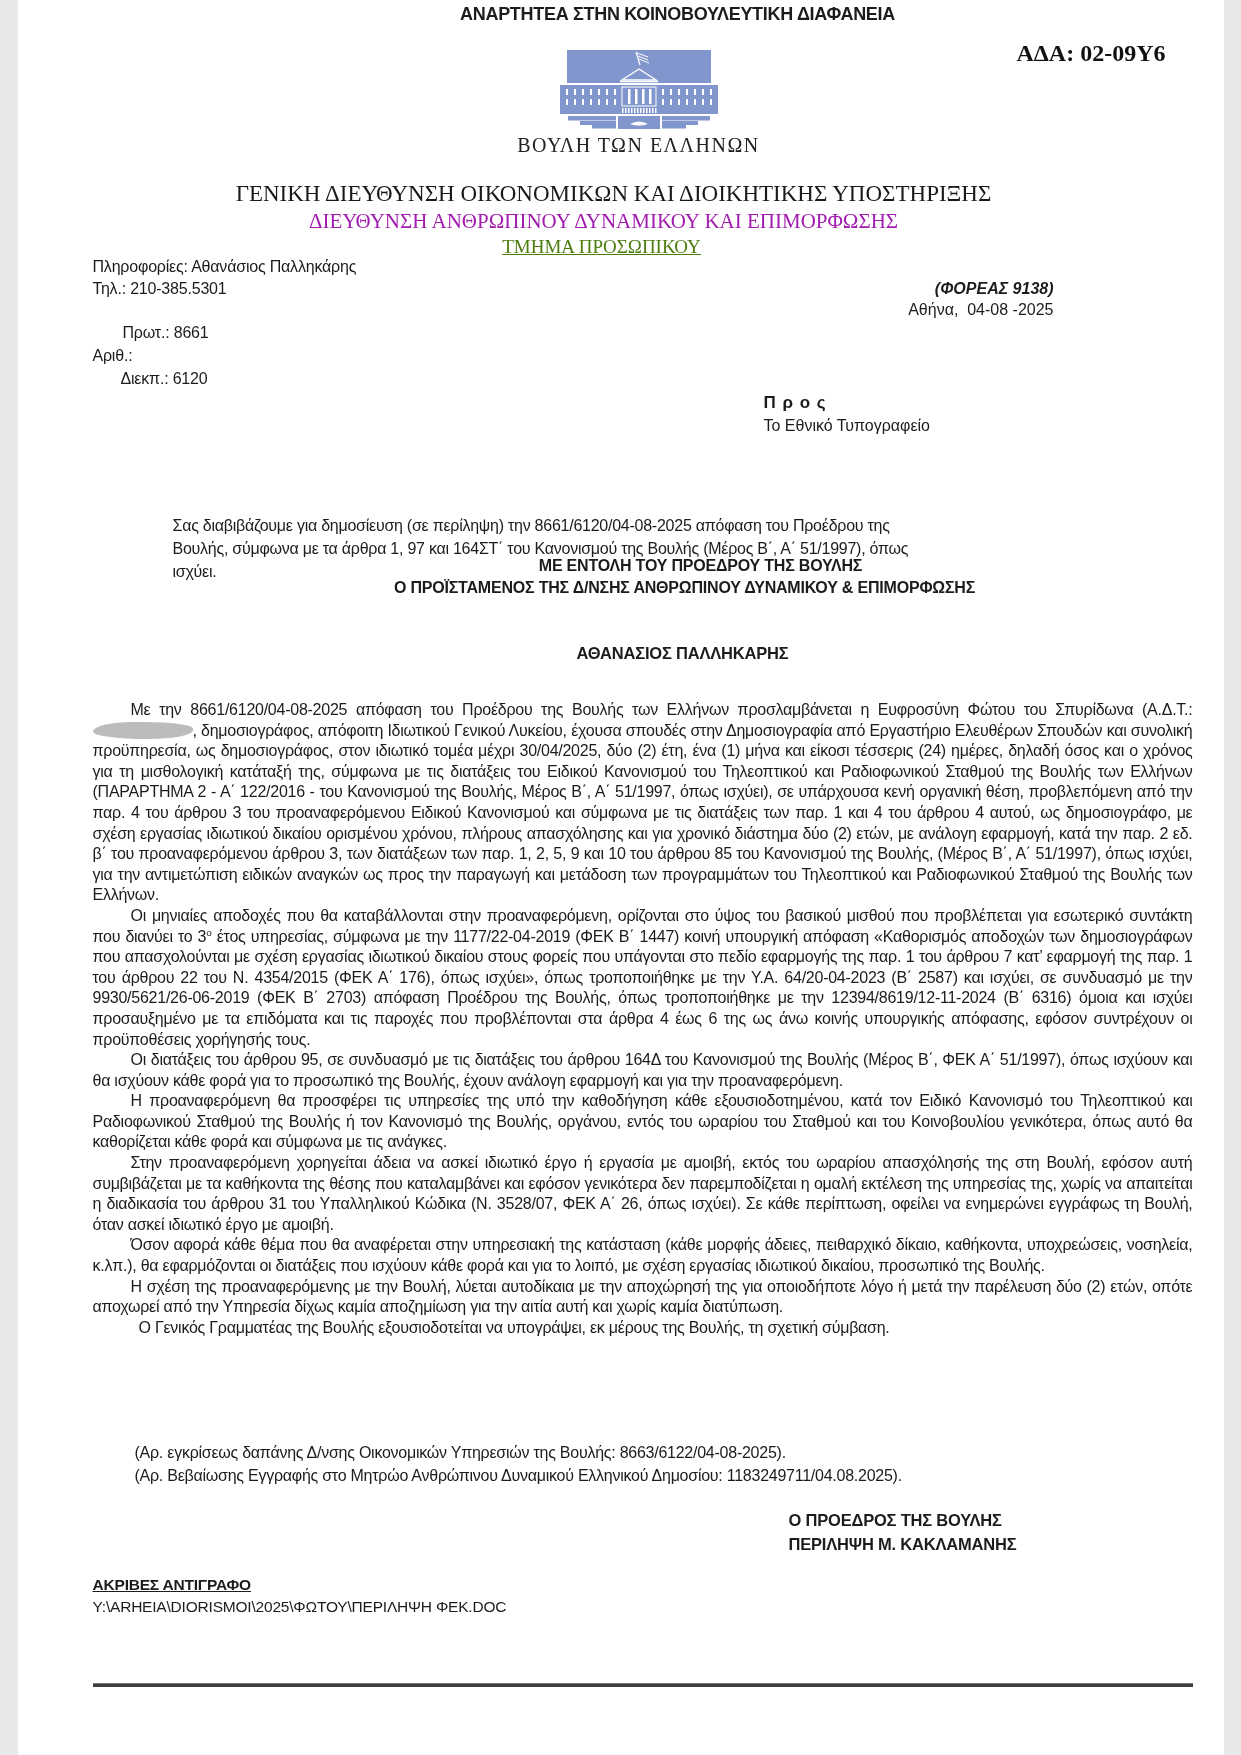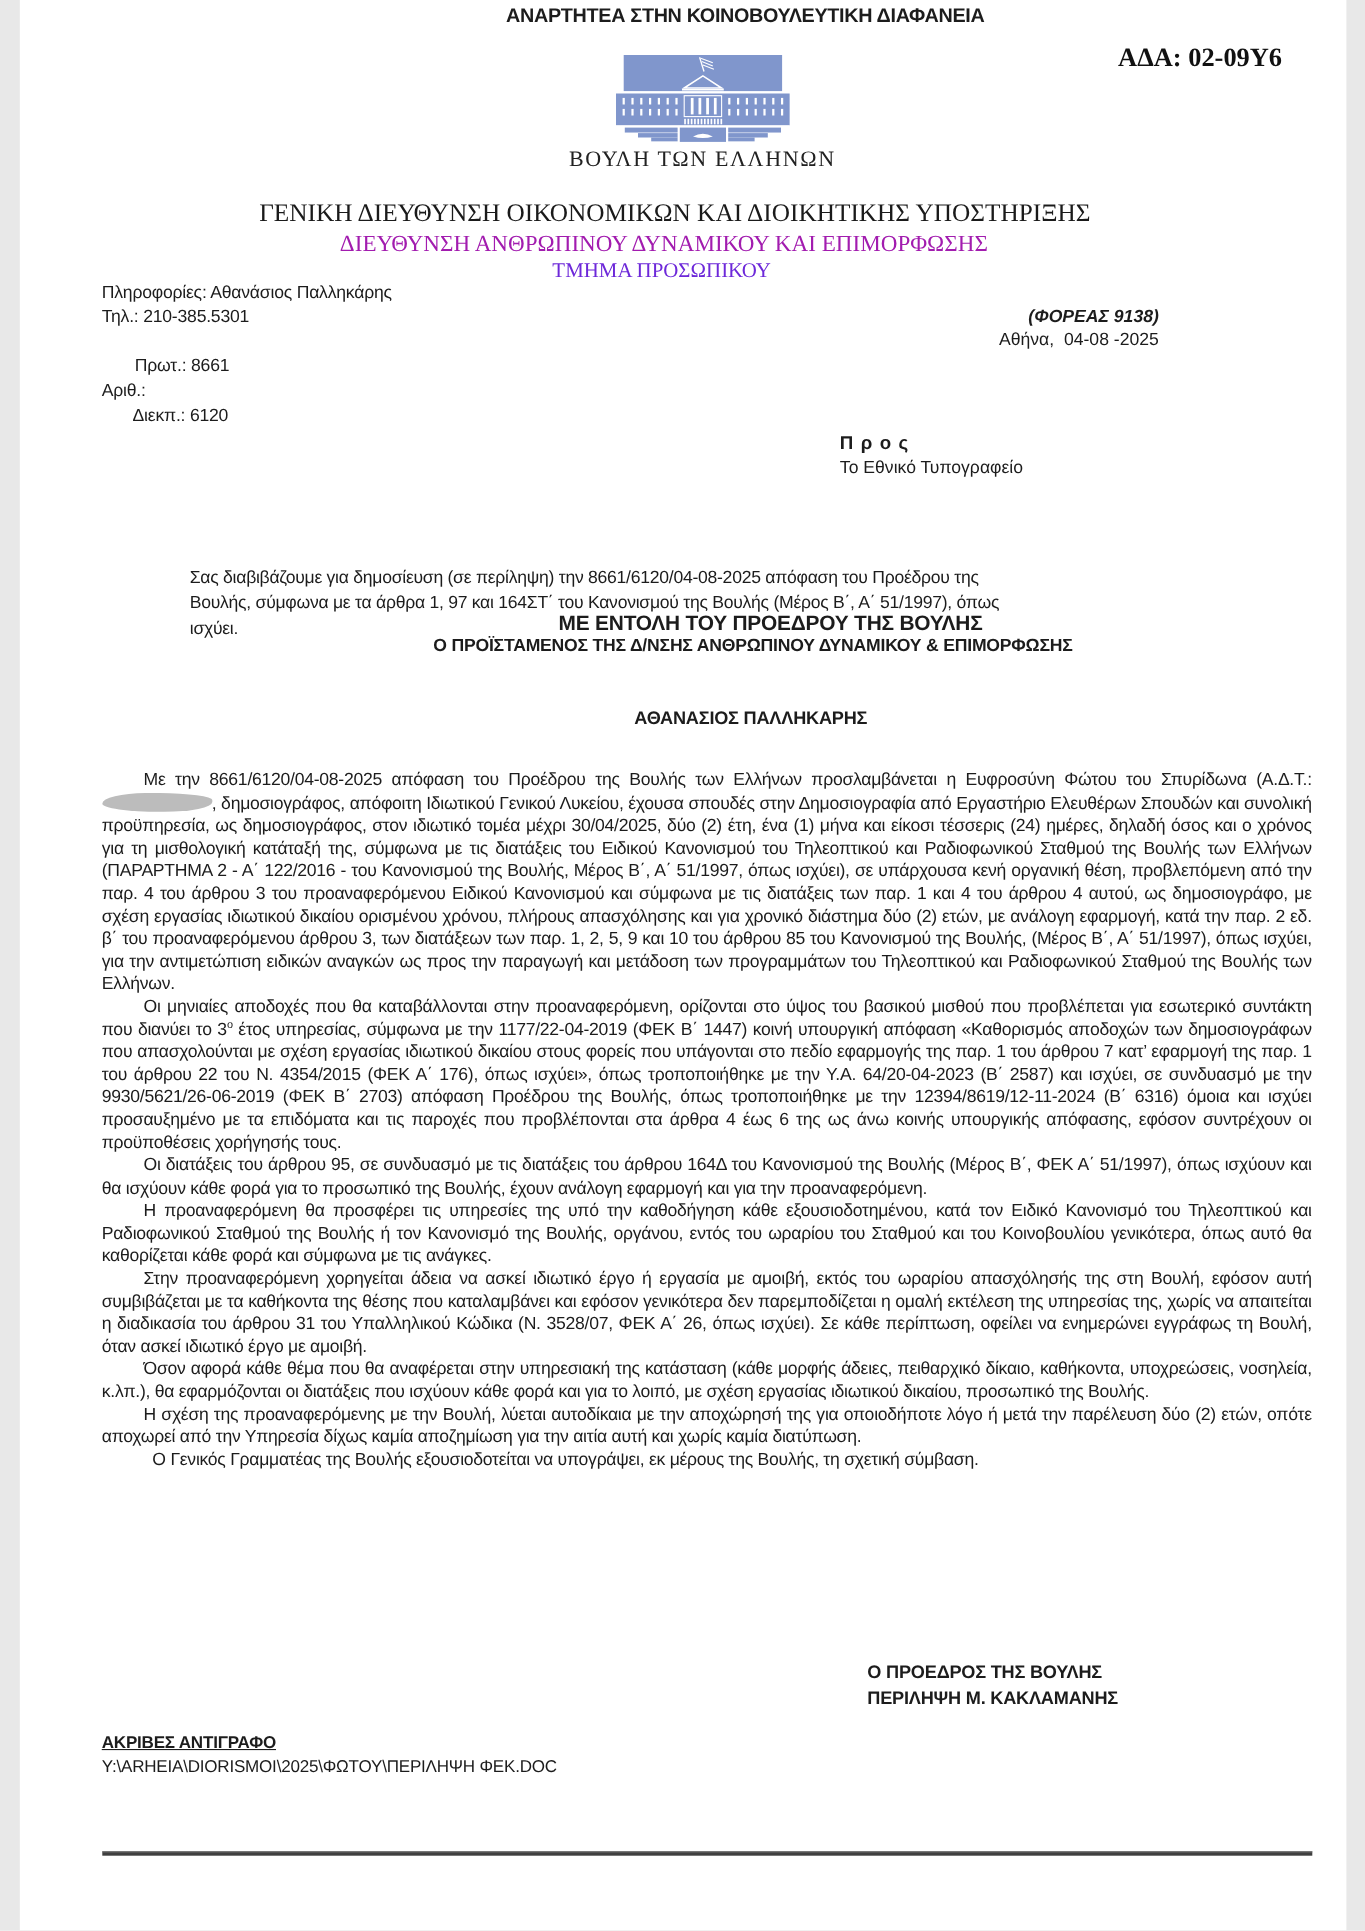--- a/index.html
+++ b/index.html
@@ -18,41 +18,41 @@
   .serif{font-family:"Liberation Serif",serif;}
 
   .top-note{top:4px;left:660px;font-size:18px;font-weight:bold;letter-spacing:-0.3px;}
   .ada{top:40px;right:58px;font-family:"Liberation Serif",serif;font-weight:bold;font-size:24px;color:#111;}
 
   .logo{left:542px;top:49px;width:158px;height:80px;}
   .vouli-caption{top:134px;left:621px;font-family:"Liberation Serif",serif;font-size:20px;letter-spacing:1.5px;color:#222;}
 
   .h1{top:181px;left:596px;font-size:23px;color:#1a1a1a;}
   .h2{top:209px;left:586px;font-size:21px;color:#a21caf;}
-  .h3{top:236px;left:584px;font-size:19px;color:#6d28d9;}
+  .h3{top:236px;left:584px;font-size:19px;color:#4d7c0f;text-decoration:underline;}
 
   .info{top:256px;left:75px;font-size:16px;line-height:22px;letter-spacing:-0.2px;}
   .foreas-block{top:278px;right:170px;text-align:right;font-size:16px;line-height:21px;}
   .foreas{font-weight:bold;font-style:italic;}
   .city-date{white-space:pre;}
 
   .protocol{top:321px;left:75px;font-size:16px;line-height:23px;letter-spacing:-0.2px;}
   .indent30{padding-left:30px;text-align:right;}
   .indent28{padding-left:28px;}
 
   .pros-block{top:391px;left:746px;font-size:16px;line-height:23px;}
   .pros-label{font-weight:bold;font-size:17px;letter-spacing:1px;}
 
   .thema{top:442px;left:195px;width:862px;font-size:16px;line-height:24px;letter-spacing:-0.25px;
          padding-left:34px;text-indent:-34px;}
   .thema-label{font-weight:bold;letter-spacing:0.5px;}
 
   .transmit{top:514px;left:155px;width:760px;font-size:16px;line-height:23px;letter-spacing:-0.25px;}
 
-  .order1{top:557px;left:683px;font-size:19px;font-weight:bold;letter-spacing:-0.2px;}
+  .order1{top:557px;left:683px;font-size:16px;font-weight:bold;letter-spacing:-0.2px;}
   .order2{top:579px;left:667px;font-size:16px;font-weight:bold;letter-spacing:-0.2px;}
   .signer{top:644px;left:665px;font-size:16.5px;font-weight:bold;letter-spacing:-0.2px;}
 
   .body-text{top:700px;left:75px;width:1100px;font-size:16px;line-height:20.6px;
              letter-spacing:-0.25px;text-align:justify;}
   .body-text p{margin:0;text-indent:38px;}
   .body-text p.gindent{text-indent:46px;}
   .redaction{
     display:inline-block;width:100px;height:17px;vertical-align:-3px;
     background:#bcbcbc;border-radius:45% 55% 50% 60% / 65% 45% 60% 50%;
@@ -203,20 +203,24 @@
     <p><span>Με την 8661/6120/04-08-2025 απόφαση του Προέδρου της Βουλής των Ελλήνων προσλαμβάνεται η Ευφροσύνη Φώτου του Σπυρίδωνα (Α.Δ.Τ.: </span><span class="redaction"></span><span>, δημοσιογράφος, απόφοιτη Ιδιωτικού Γενικού Λυκείου, έχουσα σπουδές στην Δημοσιογραφία από Εργαστήριο Ελευθέρων Σπουδών και συνολική προϋπηρεσία, ως δημοσιογράφος, στον ιδιωτικό τομέα μέχρι 30/04/2025, δύο (2) έτη, ένα (1) μήνα και είκοσι τέσσερις (24) ημέρες, δηλαδή όσος και ο χρόνος για τη μισθολογική κατάταξή της, σύμφωνα με τις διατάξεις του  Ειδικού Κανονισμού του Τηλεοπτικού και Ραδιοφωνικού Σταθμού της Βουλής των Ελλήνων  (ΠΑΡΑΡΤΗΜΑ 2 - Α΄ 122/2016 - του Κανονισμού της Βουλής, Μέρος Β΄, Α΄ 51/1997, όπως ισχύει), σε υπάρχουσα κενή οργανική θέση, προβλεπόμενη από την παρ. 4 του άρθρου 3 του προαναφερόμενου Ειδικού Κανονισμού και σύμφωνα με τις διατάξεις των παρ. 1 και 4 του άρθρου 4 αυτού, ως δημοσιογράφο, με σχέση εργασίας ιδιωτικού δικαίου ορισμένου χρόνου, πλήρους απασχόλησης και για χρονικό διάστημα δύο (2) ετών, με ανάλογη εφαρμογή, κατά την παρ. 2 εδ. β΄ του προαναφερόμενου άρθρου 3, των διατάξεων των παρ. 1, 2, 5, 9 και 10 του άρθρου 85 του Κανονισμού της Βουλής, (Μέρος Β΄, Α΄ 51/1997), όπως ισχύει, για την αντιμετώπιση ειδικών αναγκών ως προς την παραγωγή και μετάδοση των προγραμμάτων του Τηλεοπτικού και Ραδιοφωνικού Σταθμού της Βουλής των Ελλήνων.</span></p>
     <p><span>Οι μηνιαίες αποδοχές που θα καταβάλλονται στην προαναφερόμενη, ορίζονται στο ύψος του βασικού μισθού που προβλέπεται για εσωτερικό συντάκτη που διανύει το 3</span><sup>ο</sup><span> έτος υπηρεσίας, σύμφωνα με την 1177/22-04-2019 (ΦΕΚ Β΄ 1447) κοινή υπουργική απόφαση «Καθορισμός αποδοχών των δημοσιογράφων που απασχολούνται με σχέση εργασίας ιδιωτικού δικαίου στους φορείς που υπάγονται στο πεδίο εφαρμογής της παρ. 1 του άρθρου 7 κατ’ εφαρμογή της παρ. 1 του άρθρου 22 του Ν. 4354/2015 (ΦΕΚ  Α΄ 176), όπως ισχύει», όπως τροποποιήθηκε με την Υ.Α. 64/20-04-2023 (Β΄ 2587) και ισχύει, σε συνδυασμό με την 9930/5621/26-06-2019 (ΦΕΚ Β΄ 2703) απόφαση Προέδρου της Βουλής, όπως τροποποιήθηκε με την 12394/8619/12-11-2024 (Β΄ 6316) όμοια και ισχύει προσαυξημένο με τα επιδόματα και τις παροχές που προβλέπονται στα άρθρα 4 έως 6 της ως άνω κοινής υπουργικής απόφασης, εφόσον συντρέχουν οι προϋποθέσεις χορήγησής τους.</span></p>
     <p>Οι διατάξεις του άρθρου 95, σε συνδυασμό με τις διατάξεις του άρθρου 164Δ του Κανονισμού της Βουλής (Μέρος Β΄, ΦΕΚ Α΄ 51/1997), όπως ισχύουν και θα ισχύουν κάθε φορά για το προσωπικό της Βουλής, έχουν ανάλογη εφαρμογή και για την προαναφερόμενη.</p>
     <p>Η προαναφερόμενη θα προσφέρει τις υπηρεσίες της υπό την καθοδήγηση κάθε εξουσιοδοτημένου, κατά τον Ειδικό Κανονισμό του Τηλεοπτικού και Ραδιοφωνικού Σταθμού της Βουλής ή τον Κανονισμό της Βουλής, οργάνου, εντός του ωραρίου του Σταθμού και του Κοινοβουλίου γενικότερα, όπως αυτό θα καθορίζεται κάθε φορά και σύμφωνα με τις ανάγκες.</p>
     <p>Στην προαναφερόμενη χορηγείται άδεια να ασκεί ιδιωτικό έργο ή εργασία με αμοιβή, εκτός του ωραρίου απασχόλησής της στη Βουλή, εφόσον αυτή συμβιβάζεται με τα καθήκοντα της θέσης που καταλαμβάνει και εφόσον γενικότερα δεν παρεμποδίζεται η ομαλή εκτέλεση της υπηρεσίας της, χωρίς να απαιτείται η διαδικασία του άρθρου 31 του Υπαλληλικού Κώδικα (Ν. 3528/07, ΦΕΚ Α΄ 26, όπως ισχύει). Σε κάθε περίπτωση, οφείλει να ενημερώνει εγγράφως τη Βουλή, όταν ασκεί ιδιωτικό έργο με αμοιβή.</p>
     <p>Όσον αφορά κάθε θέμα που θα αναφέρεται στην υπηρεσιακή της κατάσταση (κάθε μορφής άδειες, πειθαρχικό δίκαιο, καθήκοντα, υποχρεώσεις, νοσηλεία, κ.λπ.), θα εφαρμόζονται οι διατάξεις που ισχύουν κάθε φορά και για το λοιπό, με σχέση εργασίας ιδιωτικού δικαίου, προσωπικό της Βουλής.</p>
     <p>Η σχέση της προαναφερόμενης με την Βουλή, λύεται αυτοδίκαια με την αποχώρησή της για οποιοδήποτε λόγο ή μετά την παρέλευση δύο (2) ετών, οπότε αποχωρεί από την Υπηρεσία δίχως καμία αποζημίωση για την αιτία αυτή και χωρίς καμία διατύπωση.</p>
     <p class="gindent">Ο Γενικός Γραμματέας της Βουλής εξουσιοδοτείται να υπογράψει, εκ μέρους της Βουλής,  τη σχετική σύμβαση.</p>
   </div>
 
+  <div class="abs notes">
+    <div>(Αρ. εγκρίσεως δαπάνης Δ/νσης Οικονομικών Υπηρεσιών της Βουλής: 8663/6122/04-08-2025).</div>
+    <div>(Αρ. Βεβαίωσης Εγγραφής στο Μητρώο Ανθρώπινου Δυναμικού Ελληνικού Δημοσίου: 1183249711/04.08.2025).</div>
+  </div>
 
   <div class="abs president">
     <div>Ο ΠΡΟΕΔΡΟΣ ΤΗΣ ΒΟΥΛΗΣ</div>
     <div>ΠΕΡΙΛΗΨΗ Μ. ΚΑΚΛΑΜΑΝΗΣ</div>
   </div>
 
   <div class="abs footer">
     <div class="certified">ΑΚΡΙΒΕΣ ΑΝΤΙΓΡΑΦΟ</div>
     <div>Y:\ARHEIA\DIORISMOI\2025\ΦΩΤΟΥ\ΠΕΡΙΛΗΨΗ ΦΕΚ.DOC</div>
   </div>

